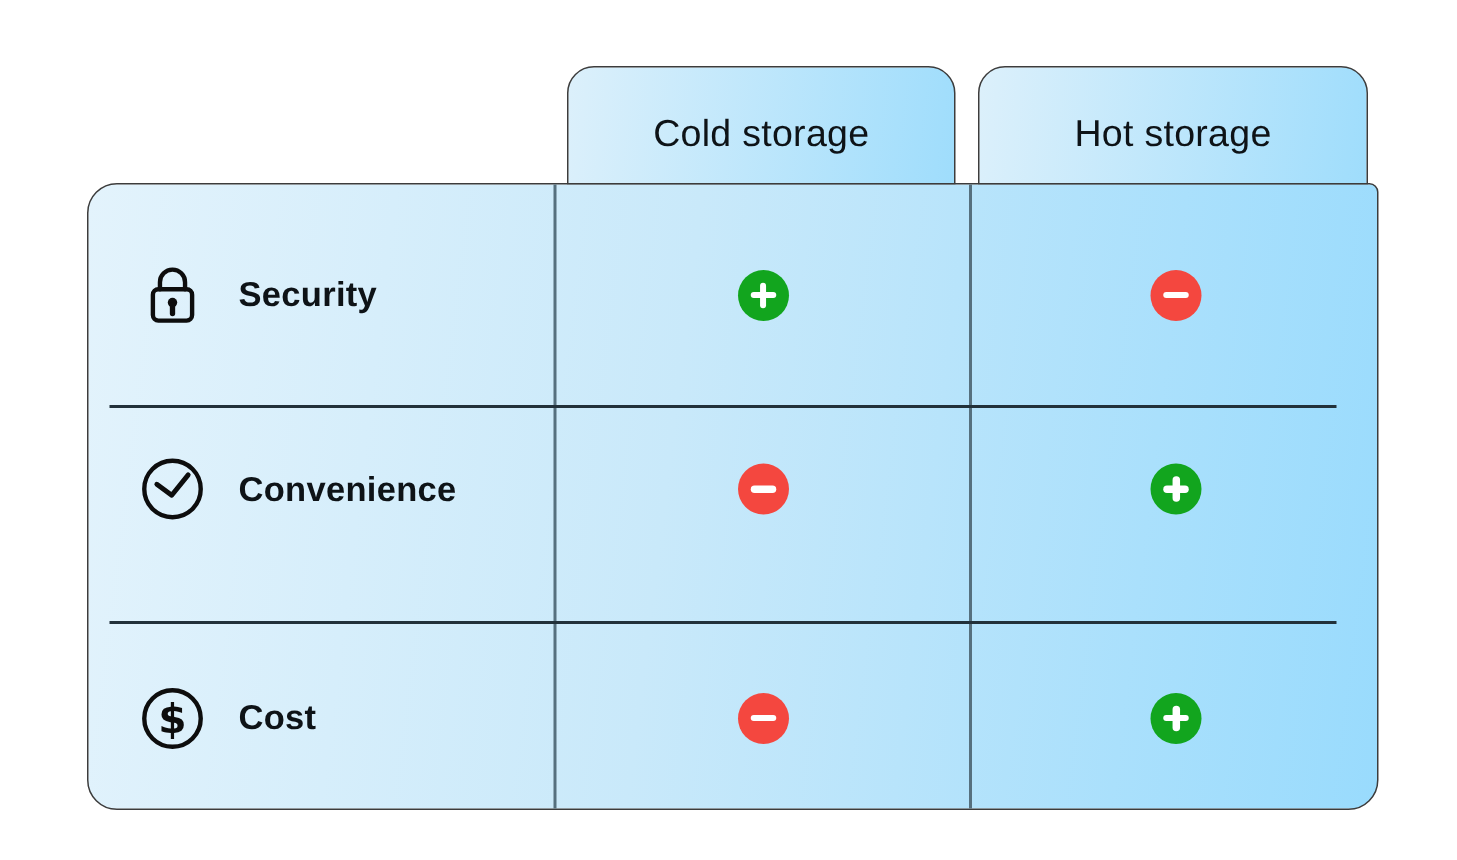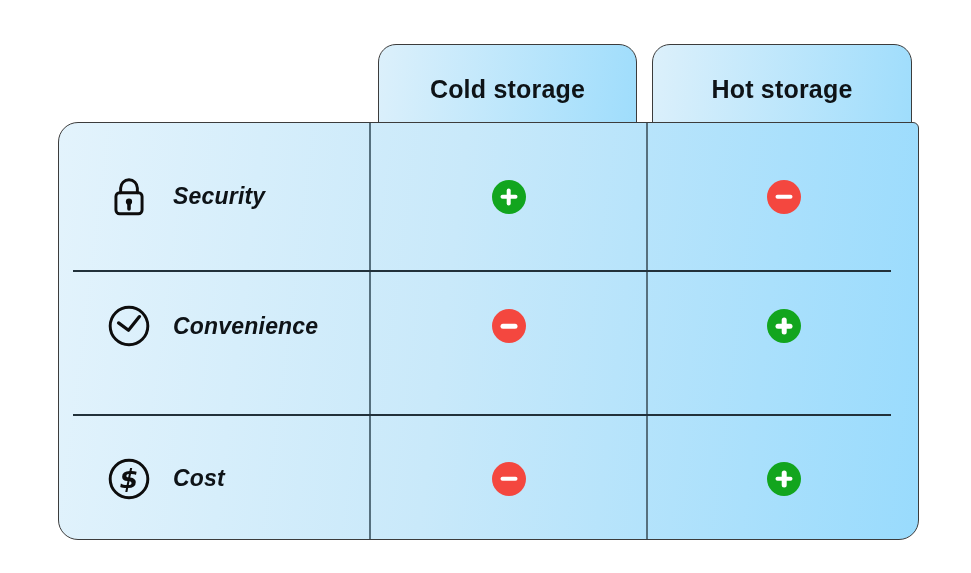--- a/index.html
+++ b/index.html
@@ -28,21 +28,21 @@
     display: flex;
     align-items: center;
     justify-content: center;
     padding-top: 12px;
     z-index: 1;
   }
   .tab-cold { left: 378px; width: 259px; }
   .tab-hot  { left: 652px; width: 260px; justify-content: center; }
   .tab span {
     font-size: 25px;
-    font-weight: 700;
+    font-weight: 400;
     color: #0e1317;
     letter-spacing: 0.2px;
   }
 
   
   .board {
     position: absolute;
     left: 58px;
     top: 122px;
     width: 861px;
@@ -75,27 +75,26 @@
   .hline-2 { top: 291px; }
 
   
   .row { position: absolute; left: 0; width: 100%; }
   .row-1 { top: 0;     height: 147px; }
   .row-2 { top: 149px; height: 108px; }
   .row-3 { top: 293px; height: 125px; }
 
   .row-label {
     position: absolute;
-    left: 46px;
+    left: 32px;
     top: 0;
     height: 100%;
     display: flex;
     align-items: center;
     gap: 20px;
-    font-style: italic;
   }
   .row-label .icon { display: inline-flex; width: 48px; height: 48px; align-items: center; justify-content: center; }
   .row-label .icon svg { display: block; }
   .label-text {
     font-size: 23px;
     font-weight: 700;
     color: #0e1317;
     letter-spacing: 0.2px;
   }
 

